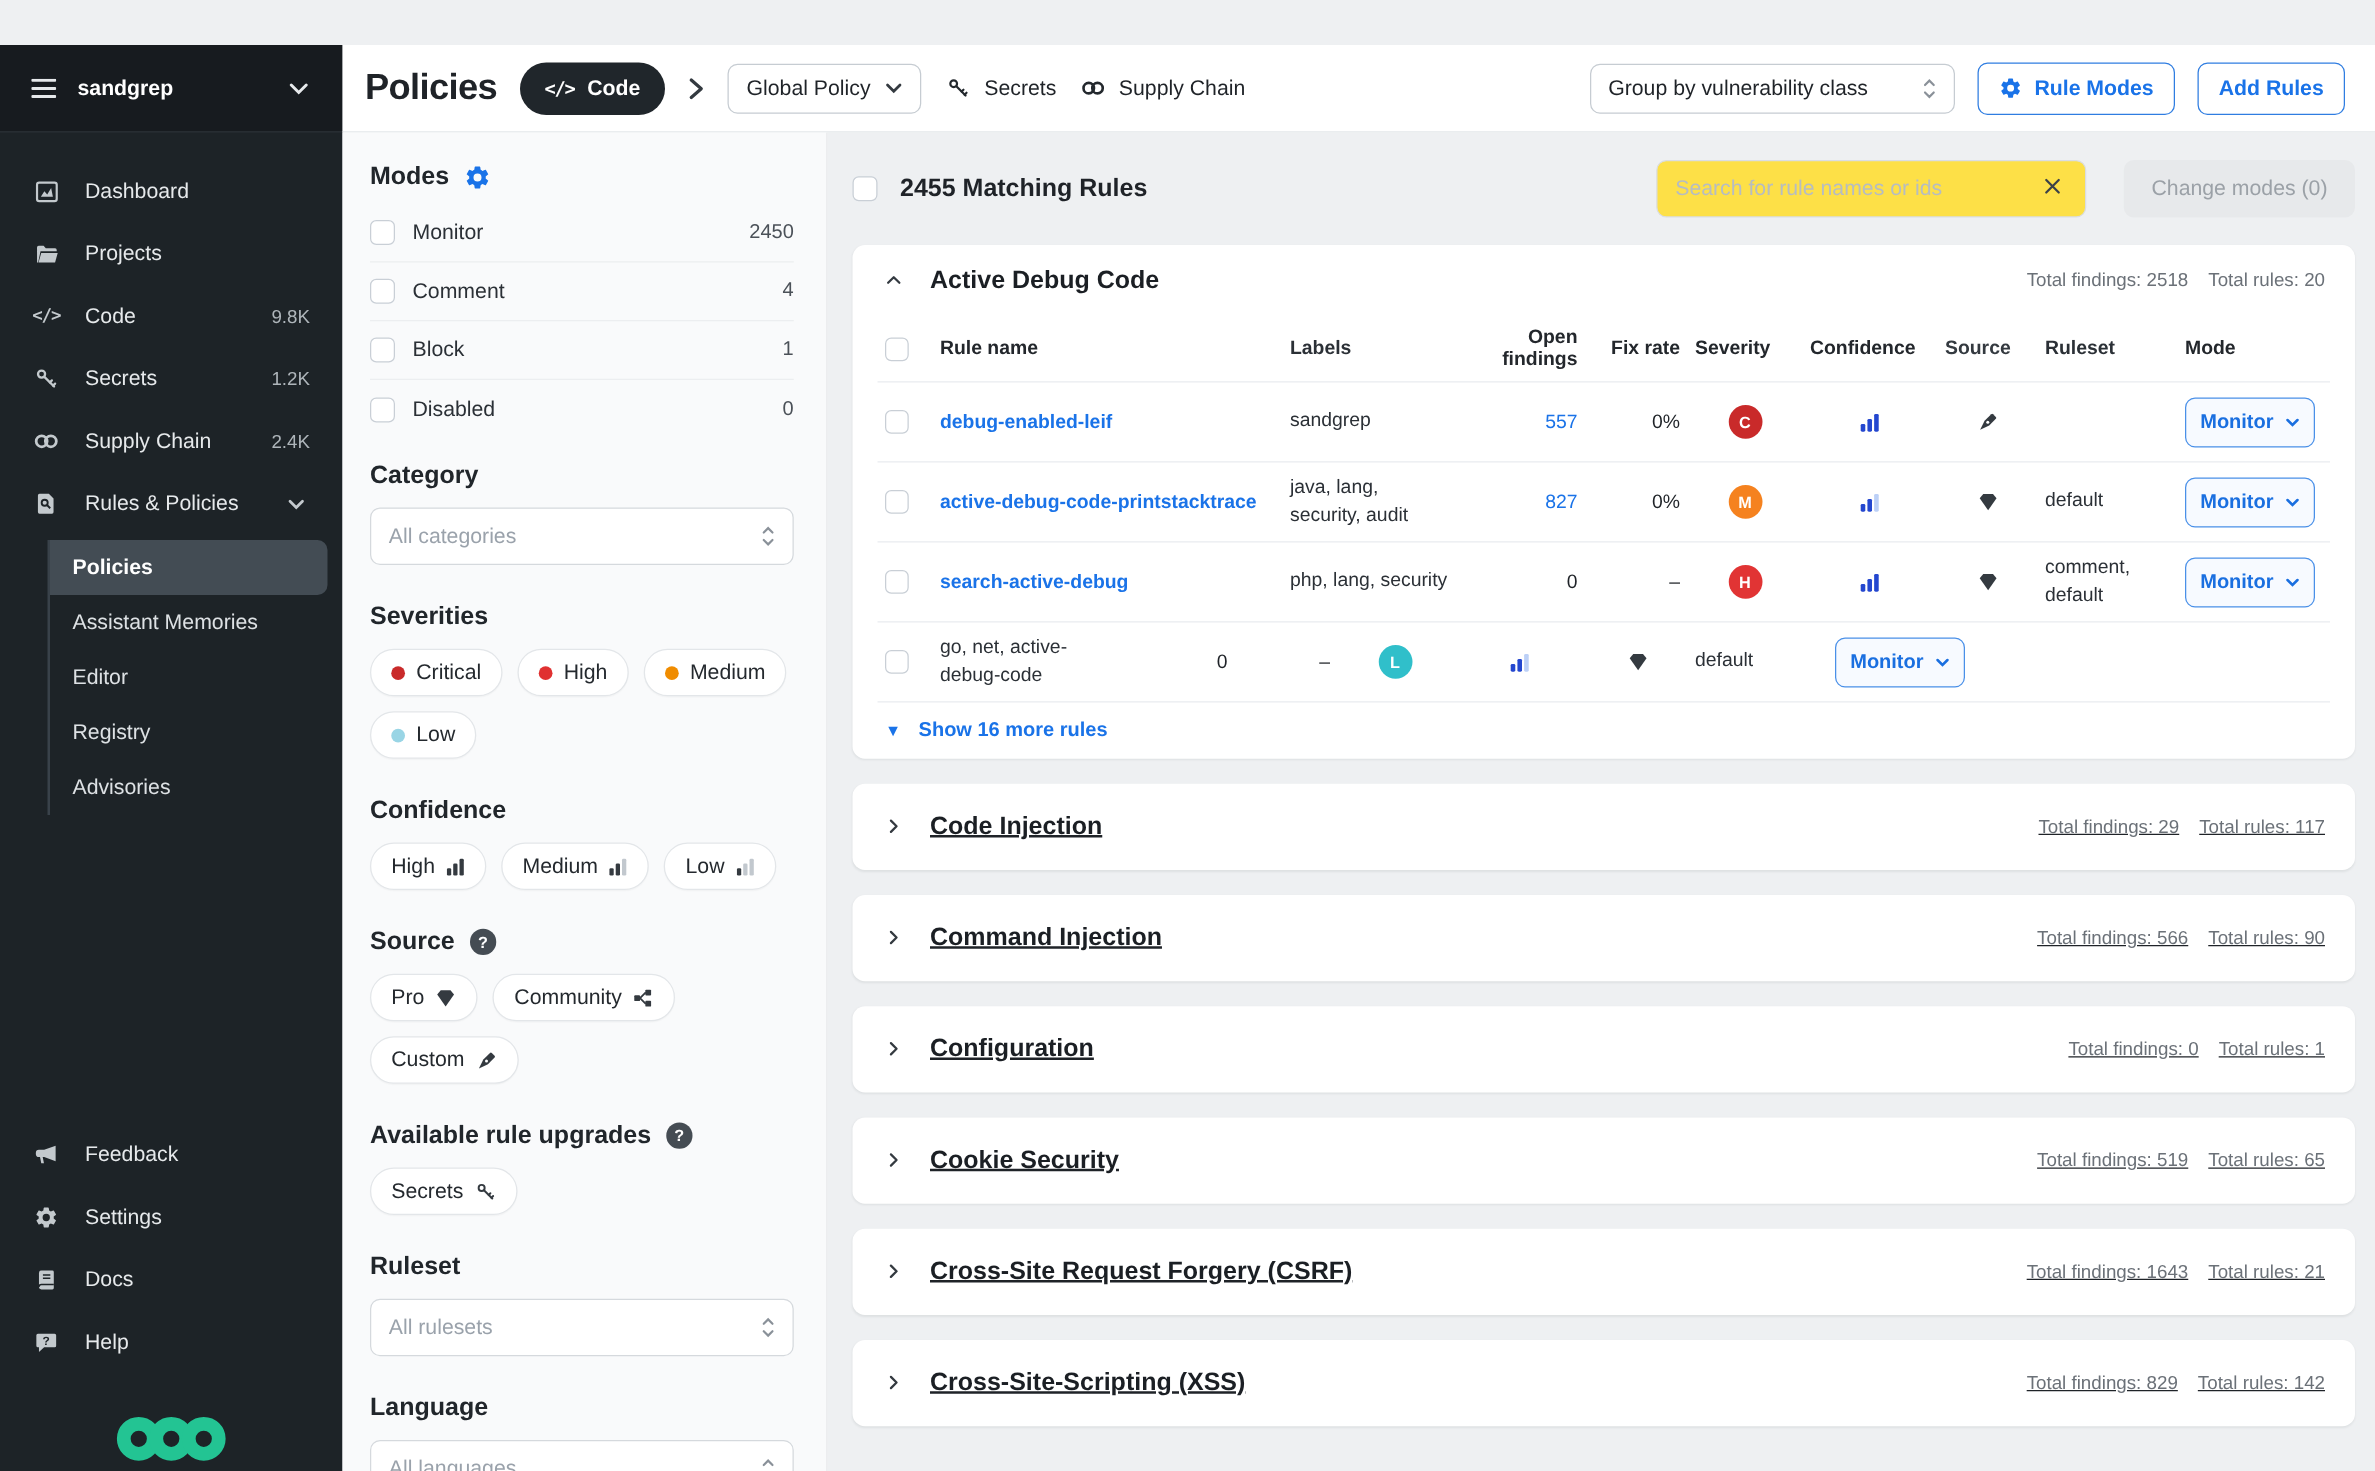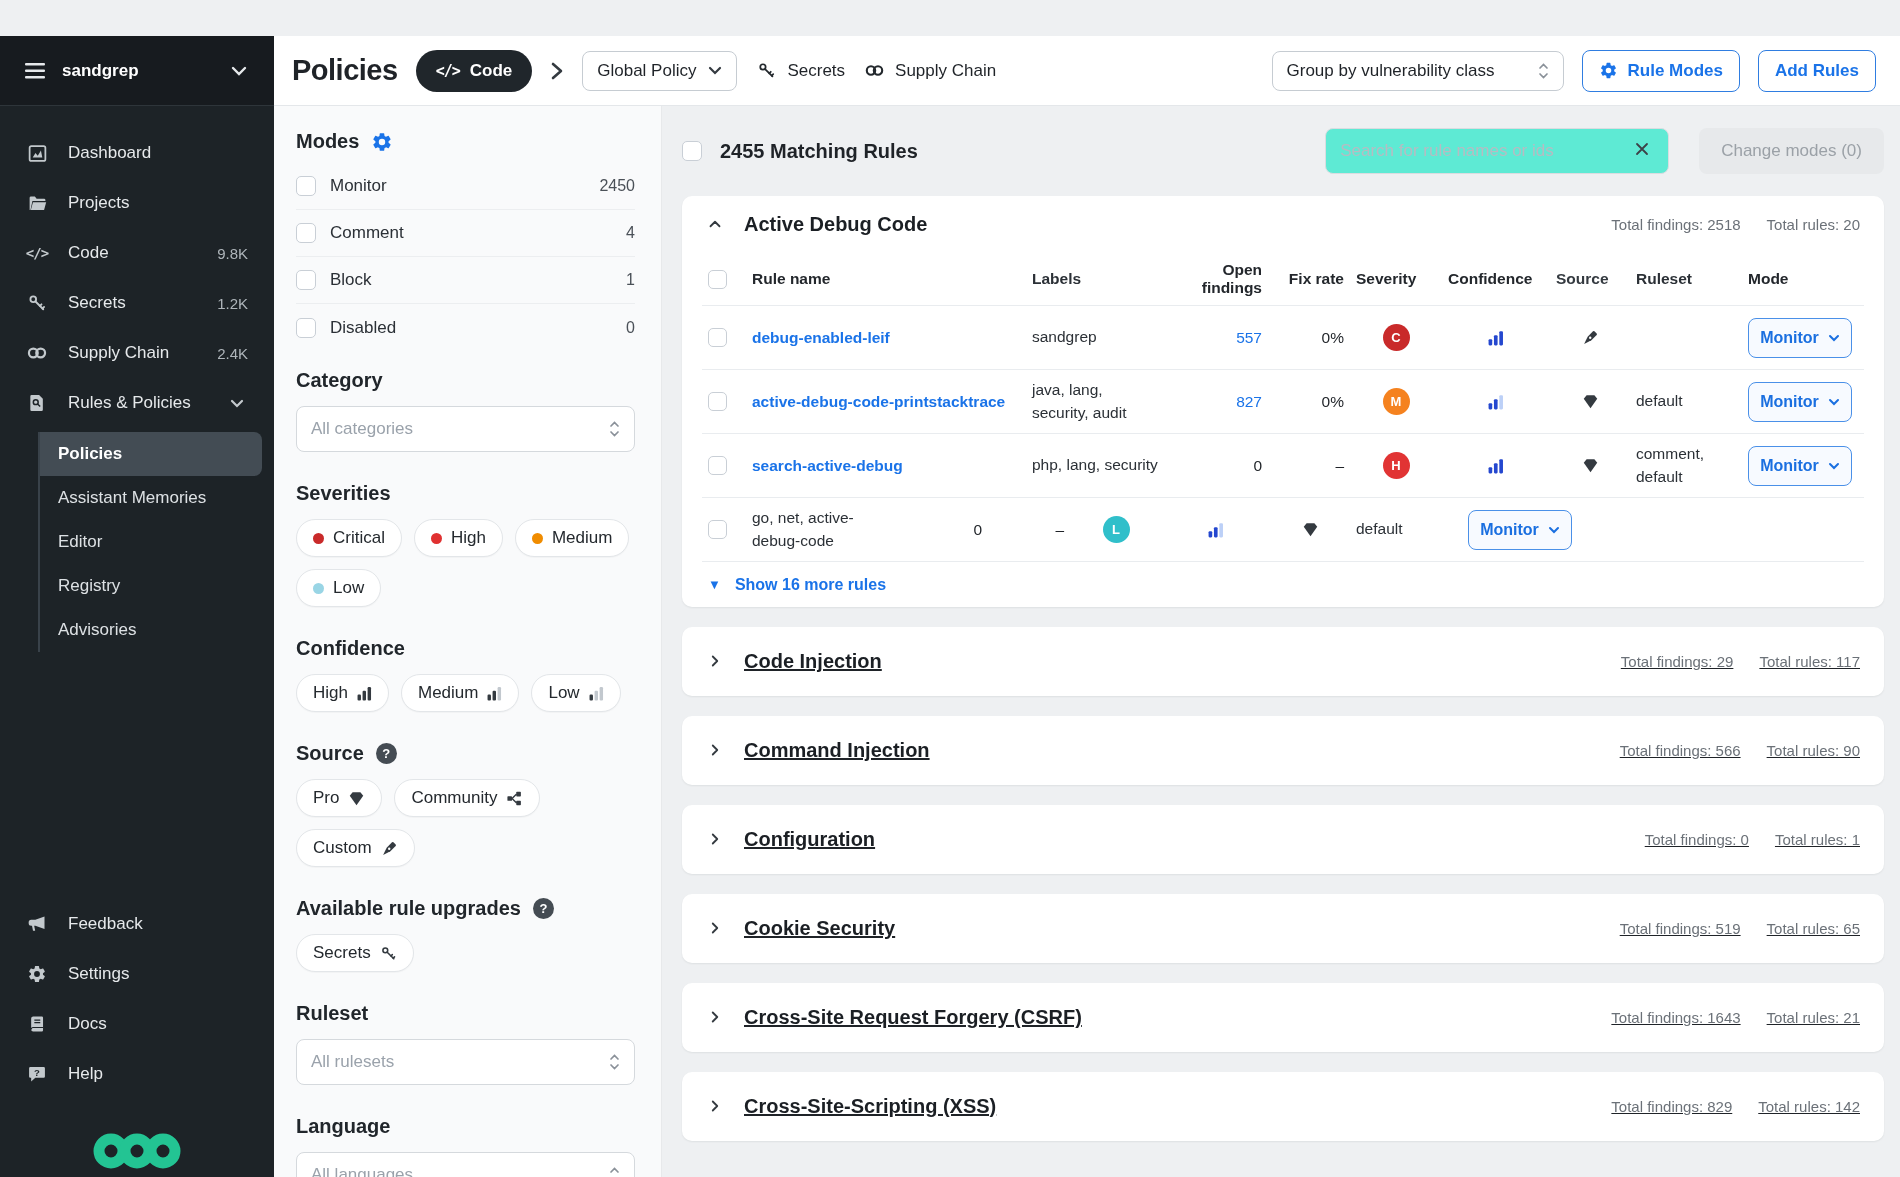--- a/index.html
+++ b/index.html
@@ -63,30 +63,30 @@
   .bars.medium rect:nth-child(3) { fill:var(--off); }
   .bars.low rect:nth-child(2), .bars.low rect:nth-child(3) { fill:var(--off); }
   .bars.gray { --on:#343a40; --off:#c2c8ce; }
   .bars.blue { --on:#2447cf; --off:#bcd0f7; }
   .chip .src-icon { color:#343a40; width:17px; height:17px; }
 
   
   .main { flex:1; min-width:0; padding:22px 16px 0 20px; background:#eef0f2; overflow:hidden; }
   .main-head { display:flex; align-items:center; gap:16px; margin-bottom:22px; }
   .main-title { font-size:20px; font-weight:700; margin-left:2px; }
-  .search-wrap { margin-left:auto; width:344px; height:46px; background:#5eead4; border:1px solid #dadde1; border-radius:8px; display:flex; align-items:center; padding:0 14px; gap:8px; }
+  .search-wrap { margin-left:auto; width:344px; height:46px; background:#fde047; border:1px solid #dadde1; border-radius:8px; display:flex; align-items:center; padding:0 14px; gap:8px; }
   .search-wrap input { border:none; outline:none; flex:1; font-size:17px; font-family:"Liberation Sans", sans-serif; color:#24292e; background:transparent; }
   .search-wrap input::placeholder { color:#b6bcc2; }
   .x-btn { width:20px; height:20px; color:#3c4248; cursor:pointer; display:inline-flex; }
   .btn-disabled { margin-left:14px; background:#e7e9eb; color:#9ba1a7; border:none; border-radius:8px; height:46px; padding:0 22px; font-size:17px; font-weight:400; cursor:pointer; }
 
   .card { background:#fff; border-radius:10px; box-shadow:0 1px 2px rgba(16,24,32,0.07); margin-bottom:20px; }
   .card-head { display:flex; align-items:center; gap:18px; padding:17px 24px; cursor:pointer; }
   .card-title { font-size:20px; font-weight:700; color:#1b1f24; }
-  .totals { margin-left:auto; display:flex; gap:26px; color:#6b7178; font-size:15px; white-space:nowrap; }
+  .totals { margin-left:auto; display:flex; gap:16px; color:#6b7178; font-size:15px; white-space:nowrap; }
   .exp-icon { width:20px; height:20px; color:#343a40; display:inline-flex; flex-shrink:0; }
   .group-card .card-head { padding:23px 24px;text-decoration:underline; }
 
   
   .tbl { padding:0 20px 0 20px; }
   .trow { display:flex; align-items:center; border-top:1px solid #e9ecef; min-height:64px; font-size:15.5px; }
   .trow.thead { min-height:46px; font-weight:700; color:#23272c; border-top:none; font-size:15.5px; }
   .c { padding:8px 6px; }
   .c-check { width:44px; flex-shrink:0; display:flex; }
   .c-check .cb { width:19px; height:19px; }

